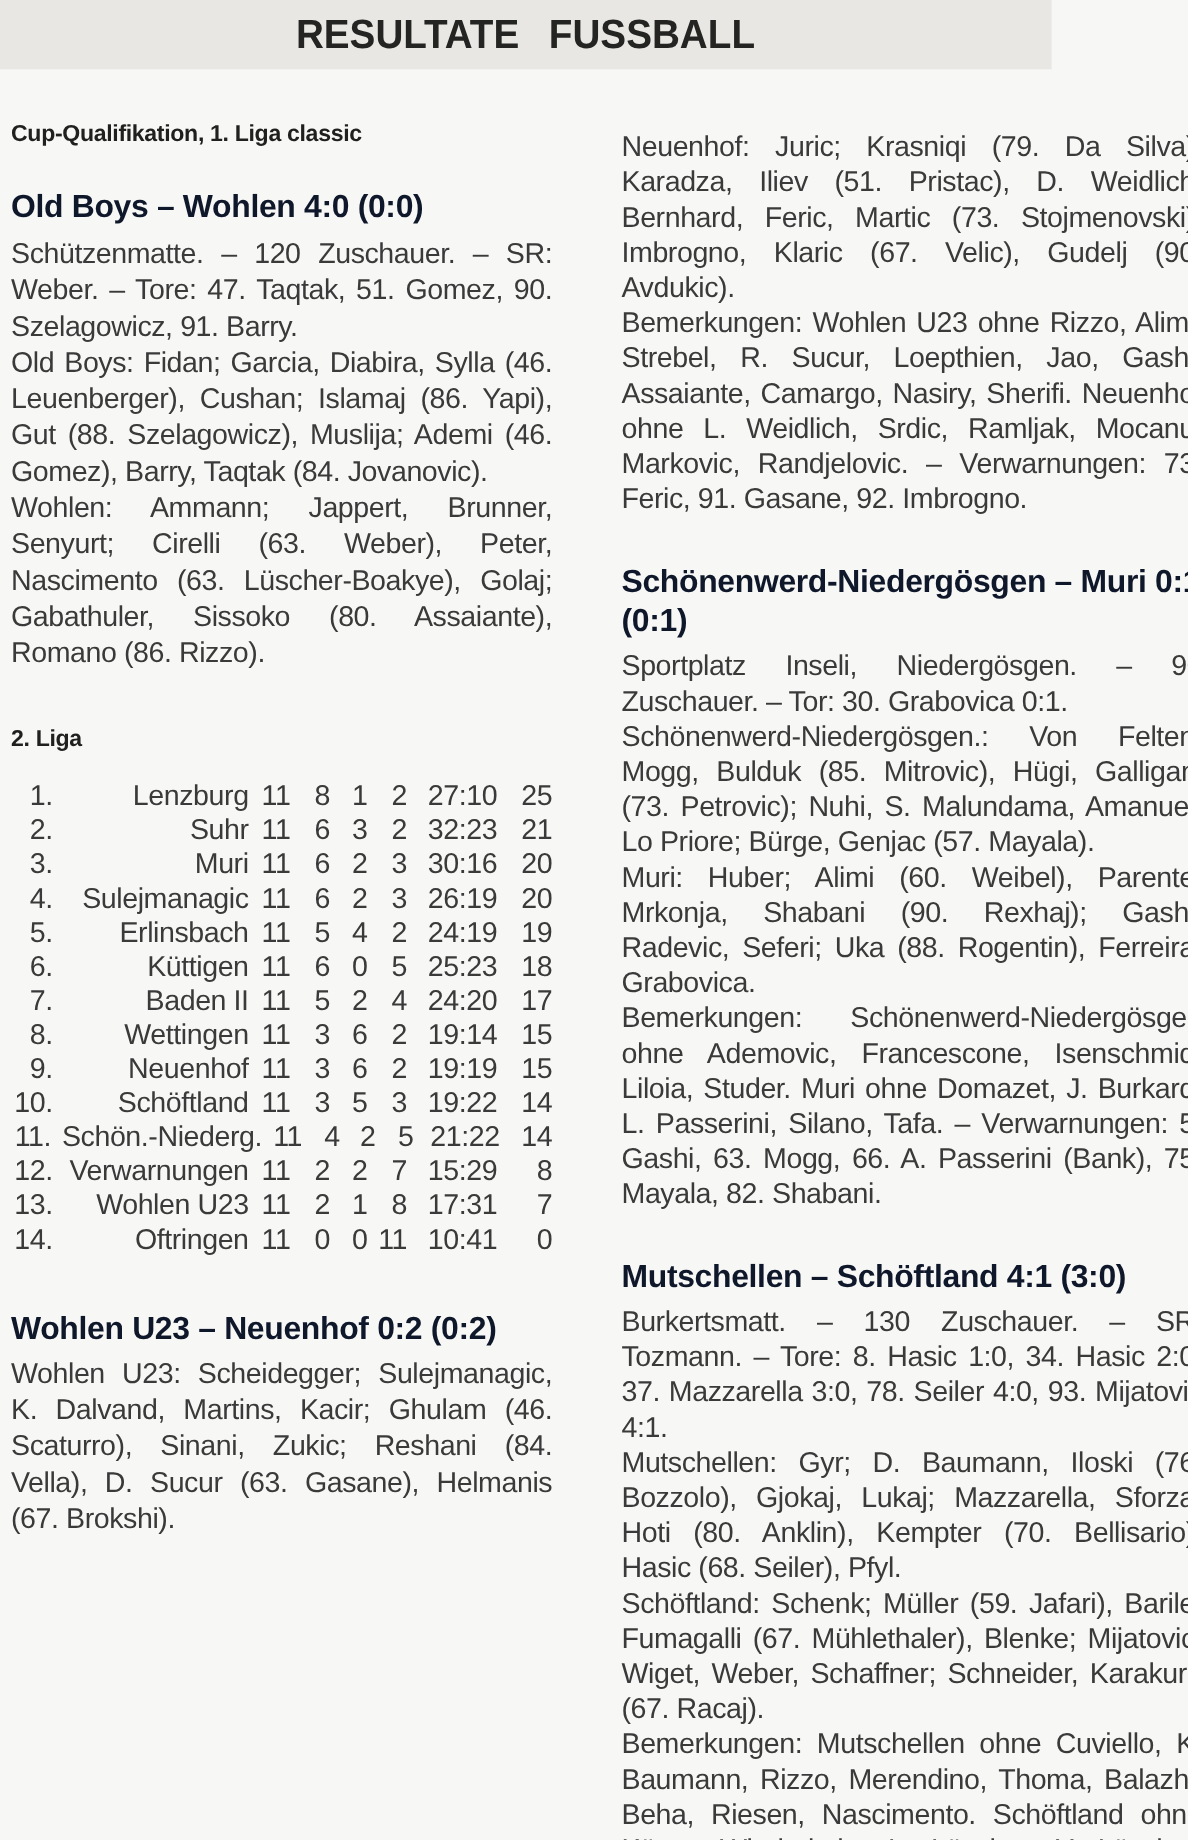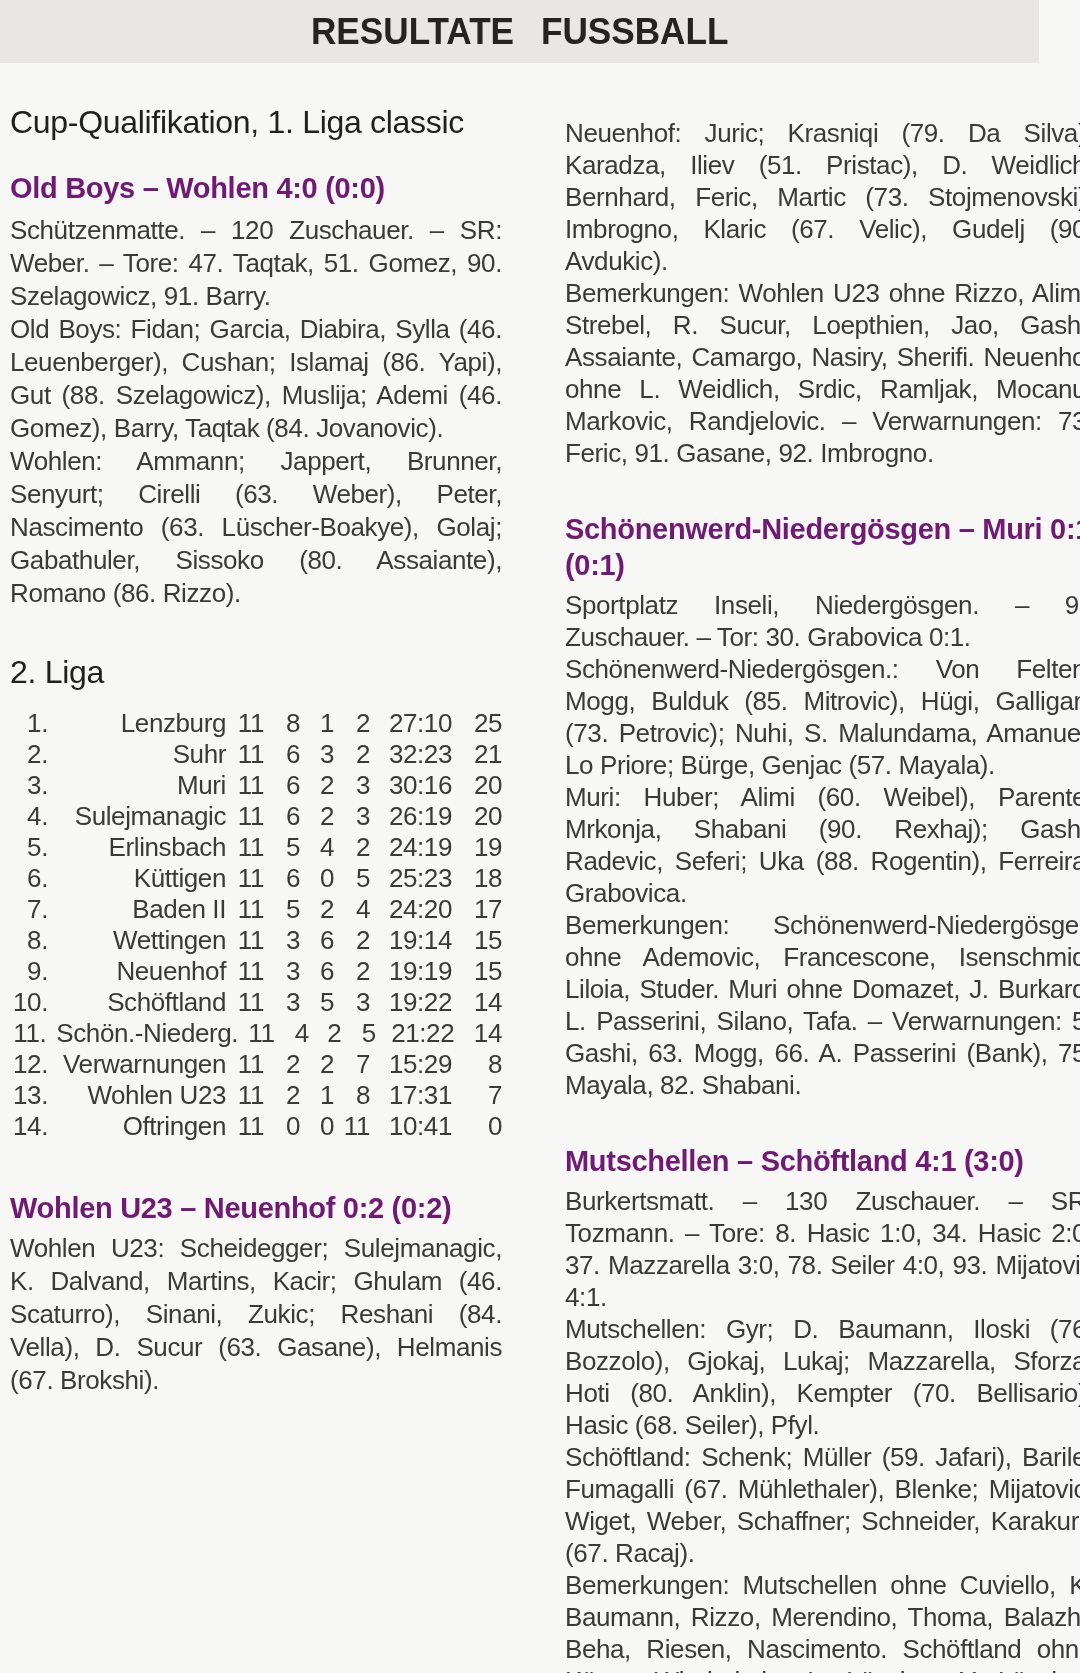--- a/index.html
+++ b/index.html
@@ -6,44 +6,44 @@
   body{
     width:1080px;height:1673px;
     background:#f7f7f5;
     overflow:hidden;
     position:relative;
     font-family:"Liberation Sans",sans-serif;
     color:#343434;
     -webkit-font-smoothing:antialiased;
   }
   .band{
-    position:absolute;left:0;top:0;width:1039px;height:63px;
+    position:absolute;left:0;top:0;width:956px;height:63px;
     background:#e8e7e4;
     display:flex;align-items:center;justify-content:center;
   }
   .band h1{
     margin:0;
     font-size:37px;font-weight:bold;color:#242422;
     letter-spacing:0px;word-spacing:18px;
     transform:scaleX(.95);
     white-space:nowrap;
   }
   .col{position:absolute;top:104px;}
   .col-left{left:10px;width:492px;}
   .col-right{left:565px;width:528px;padding-top:13px;}
   .sec-title{
     margin:0;
-    font-size:32px;line-height:36px;font-weight:normal;color:#20201f;
+    font-size:21px;line-height:36px;font-weight:bold;color:#20201f;
     letter-spacing:-0.3px;
   }
   .sec-title.first{margin-bottom:30px;}
   .sec-title.liga{margin-top:44px;margin-bottom:4px;}
   .match-title{
     margin:0;
-    font-size:29px;line-height:36px;font-weight:bold;color:#701a75;
+    font-size:29px;line-height:36px;font-weight:bold;color:#0f172a;
     letter-spacing:-0.3px;
   }
   .col-left .match-title.m1{margin-bottom:8px;}
   .col-left .match-title.m2{margin-top:48px;margin-bottom:6px;}
   .col-right .match-title{margin-top:42px;margin-bottom:6px;}
   p.body{
     margin:0;
     font-size:26px;
     text-align:justify;
     letter-spacing:-0.4px;

